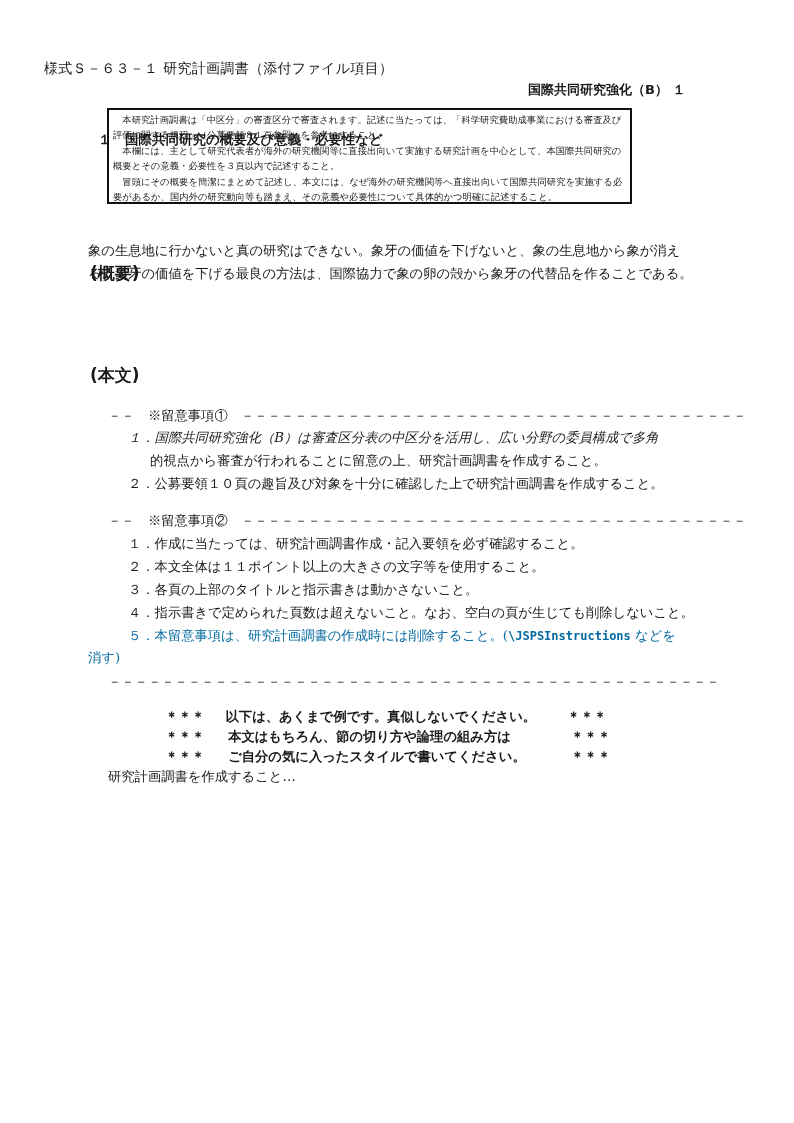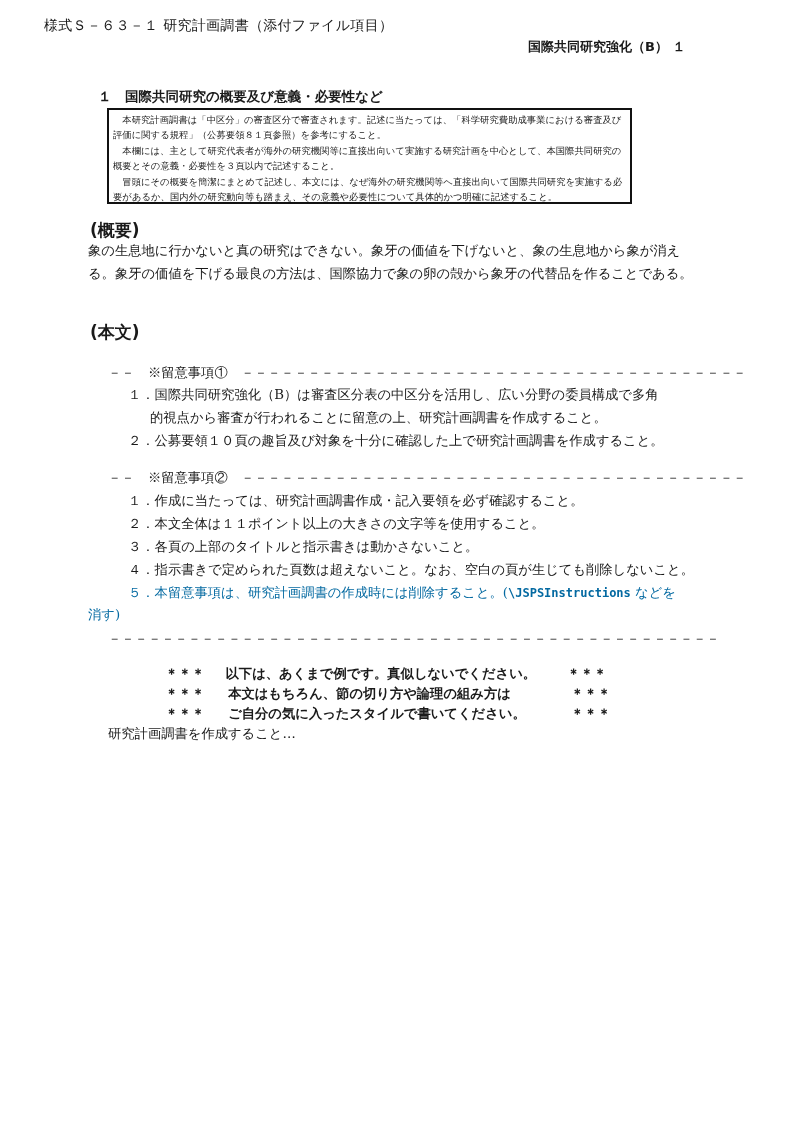--- a/index.html
+++ b/index.html
@@ -1,18 +1,18 @@
 <!DOCTYPE html>
 <html><head>
 <meta charset="utf-8">
 <style>
   html, body { margin: 0; padding: 0; background: #ffffff; }
   body { width: 794px; height: 1123px; position: relative; overflow: hidden;
          font-family: "DejaVu Serif", "Liberation Serif", serif; color: #1a1a1a; }
-  .abs { position: absolute; white-space: nowrap; }
+  .abs { position: absolute; white-space: nowrap; margin-top: 43px; }
   .form-id { left: 44px; top: 17px; font-size: 14px; letter-spacing: 0.3px; }
   .header-right { left: 528px; top: 38px; font-family: "DejaVu Sans", "Liberation Sans", sans-serif; font-size: 13px; font-weight: bold; }
   .section-title { left: 98px; top: 88px; font-family: "DejaVu Sans", "Liberation Sans", sans-serif; font-size: 13.5px; font-weight: bold; }
   .instr-box { position: absolute; left: 88px; top: 108px; width: 525px; height: 96px;
                border: 2px solid #111; padding: 2px 4px; box-sizing: border-box; margin-left: 19px; }
   .instr-box p { margin: 0; font-size: 9.3px; line-height: 15.4px; white-space: normal; text-indent: 1em; letter-spacing: 0.05px; }
   .sub-head { font-family: "DejaVu Sans", "Liberation Sans", sans-serif; font-weight: bold; font-size: 17px; }
   .body-text { font-size: 13.3px; line-height: 23px; }
   .overview { position: absolute; left: 88px; top: 239px; width: 612px; white-space: normal; }
   .dashline { letter-spacing: 0; }
@@ -34,21 +34,21 @@
   <p>本欄には、主として研究代表者が海外の研究機関等に直接出向いて実施する研究計画を中心として、本国際共同研究の概要とその意義・必要性を３頁以内で記述すること。</p>
   <p>冒頭にその概要を簡潔にまとめて記述し、本文には、なぜ海外の研究機関等へ直接出向いて国際共同研究を実施する必要があるか、国内外の研究動向等も踏まえ、その意義や必要性について具体的かつ明確に記述すること。</p>
 </div>
 
 <div class="abs sub-head" style="left:90px; top:219px;">(概要)</div>
 <div class="overview body-text">象の生息地に行かないと真の研究はできない。象牙の価値を下げないと、象の生息地から象が消える。象牙の価値を下げる最良の方法は、国際協力で象の卵の殻から象牙の代替品を作ることである。</div>
 
 <div class="abs sub-head" style="left:90px; top:321px;">(本文)</div>
 
 <div class="abs item dashline" style="left:108px; top:364px;">－－　※留意事項①　－－－－－－－－－－－－－－－－－－－－－－－－－－－－－－－－－－－－－－</div>
-<div class="abs item" style="left:128px; top:386px;">１．国際共同研究強化（B）は審査区分表の中区分を活用し、広い分野の委員構成で多角</div>
+<div class="abs item" style="left:128px; top:386px;font-style:italic;">１．国際共同研究強化（B）は審査区分表の中区分を活用し、広い分野の委員構成で多角</div>
 <div class="abs item" style="left:150px; top:409px;">的視点から審査が行われることに留意の上、研究計画調書を作成すること。</div>
 <div class="abs item" style="left:128px; top:432px;">２．公募要領１０頁の趣旨及び対象を十分に確認した上で研究計画調書を作成すること。</div>
 
 <div class="abs item dashline" style="left:108px; top:469px;">－－　※留意事項②　－－－－－－－－－－－－－－－－－－－－－－－－－－－－－－－－－－－－－－</div>
 <div class="abs item" style="left:128px; top:492px;">１．作成に当たっては、研究計画調書作成・記入要領を必ず確認すること。</div>
 <div class="abs item" style="left:128px; top:515px;">２．本文全体は１１ポイント以上の大きさの文字等を使用すること。</div>
 <div class="abs item" style="left:128px; top:538px;">３．各頁の上部のタイトルと指示書きは動かさないこと。</div>
 <div class="abs item" style="left:128px; top:561px;">４．指示書きで定められた頁数は超えないこと。なお、空白の頁が生じても削除しないこと。</div>
 <div class="abs item red" style="left:128px; top:584px;">
   <span>５．本留意事項は、研究計画調書の作成時には削除すること。(</span><span class="mono">\JSPSInstructions</span><span> などを</span>

